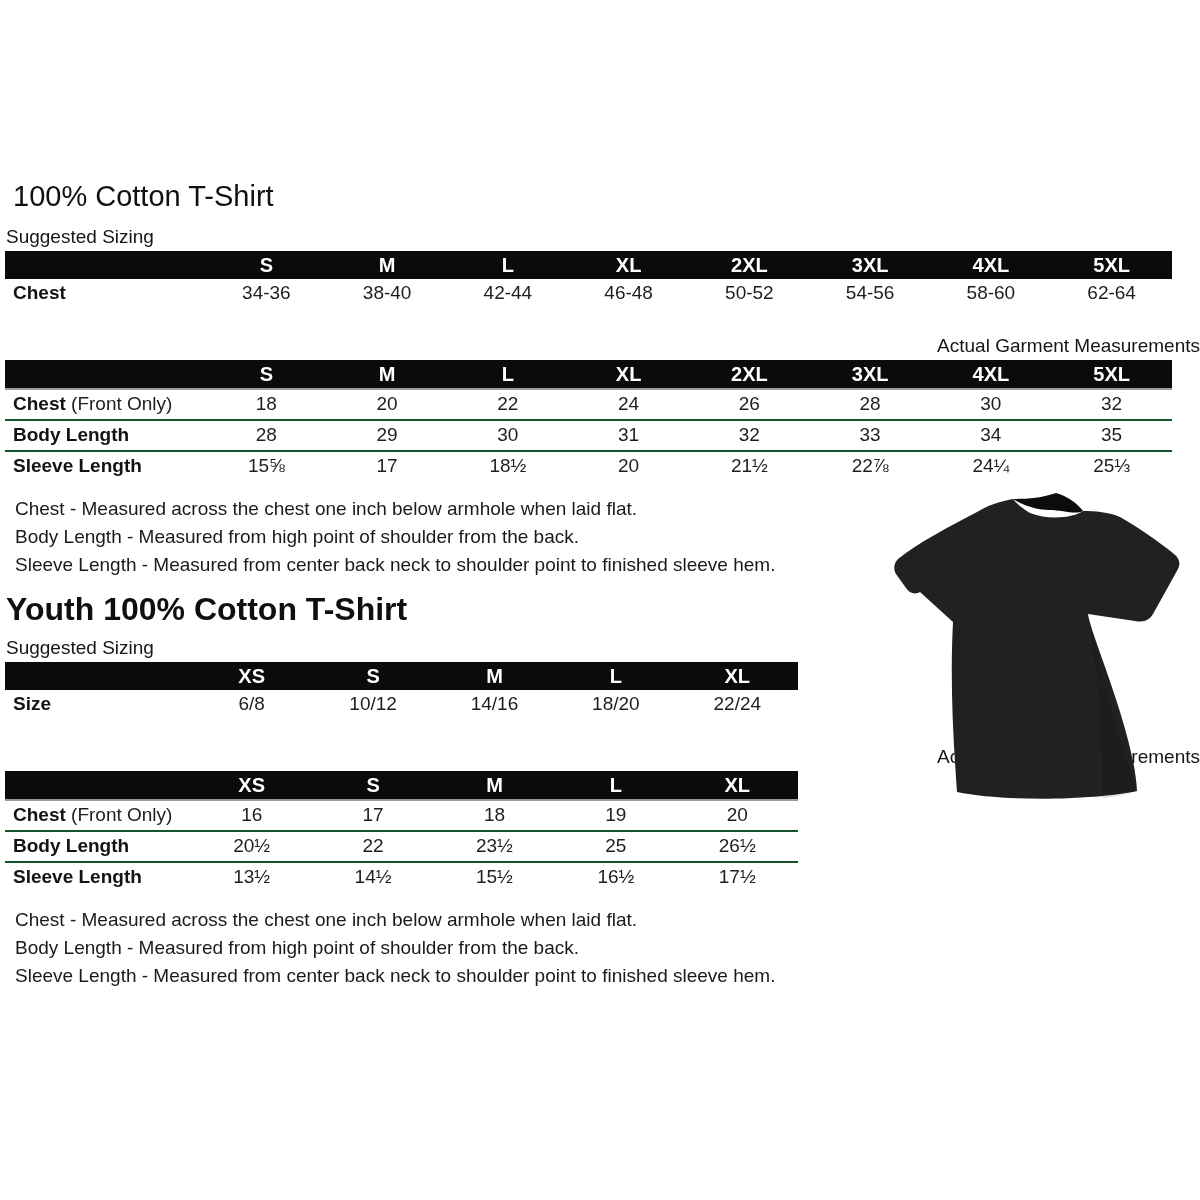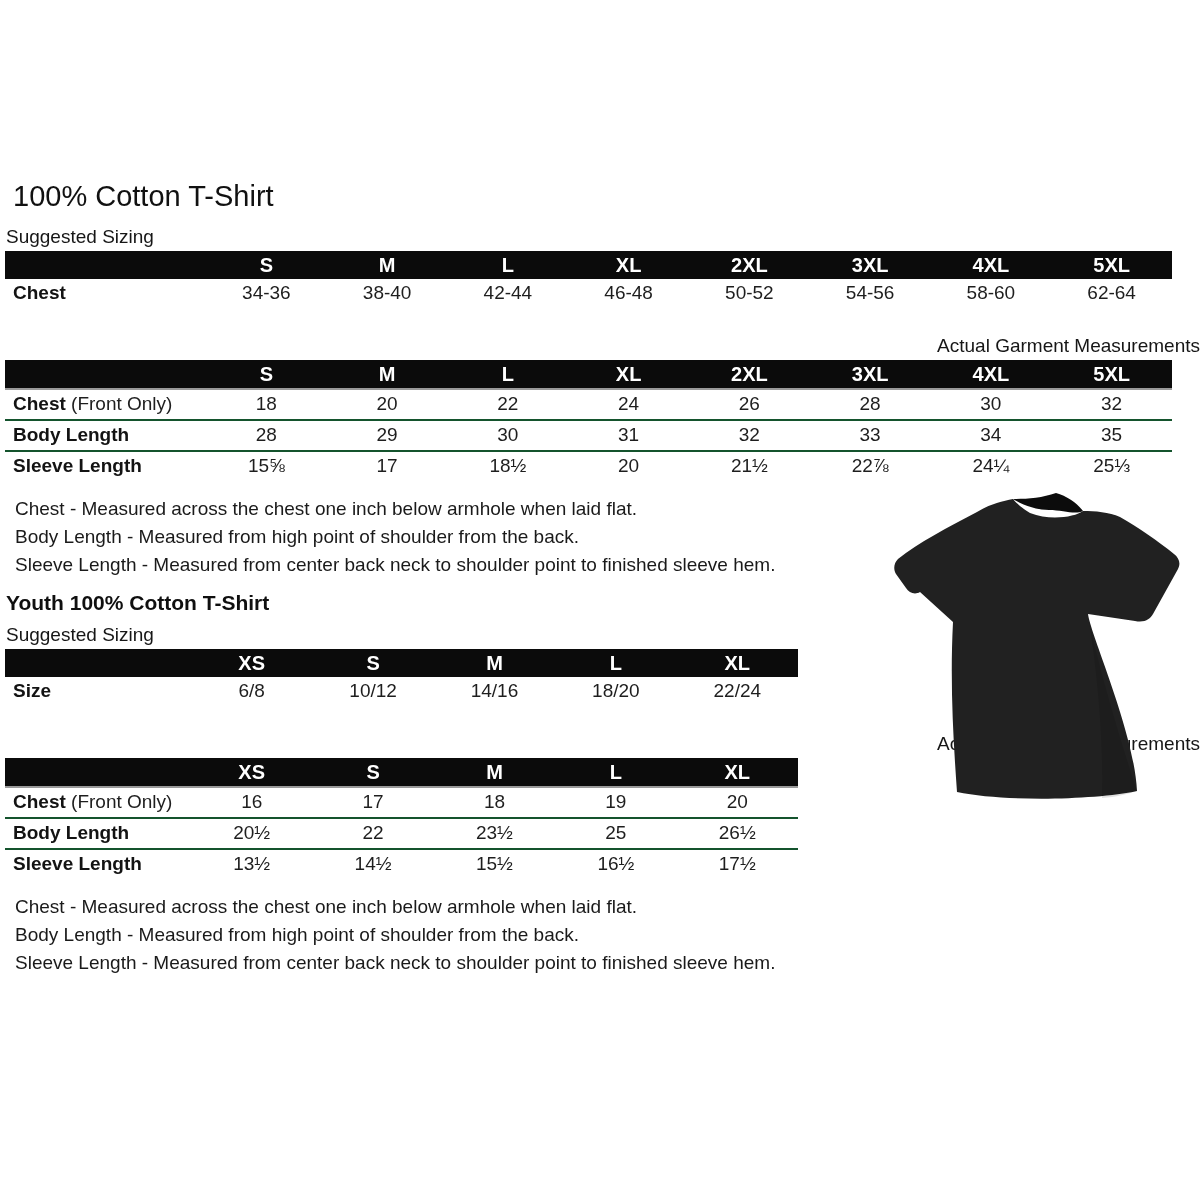--- a/index.html
+++ b/index.html
@@ -44,21 +44,21 @@
   table.size-table td.rowlabel{text-align:left;padding-left:8px;margin-top:47px;}
   table.size-table td.rowlabel b{font-weight:700;color:#131313;}
   table.lined tbody tr:not(:last-child) td{border-bottom:2px solid #14532d;}
   table.lined thead th{border-bottom:2px solid #9a9a9a;}
 
   
   .notes{margin:14px 0 0 14px;}
   .notes p{margin:1px;font-size:19px;line-height:27px;color:#1a1a1a;}
 
   .youth-title{
-    margin:13px 0 0 6px;font-size:21px;font-weight:700;color:#0f0f0f;white-space:nowrap;
+    margin:13px 0 0 6px;font-size:32px;font-weight:700;color:#0f0f0f;white-space:nowrap;
   }
 
   
   .tshirt-wrap{position:absolute;left:890px;top:470px;width:300px;height:342px;}
 </style>
 </head>
 <body>
 
 <div class="page">
 

